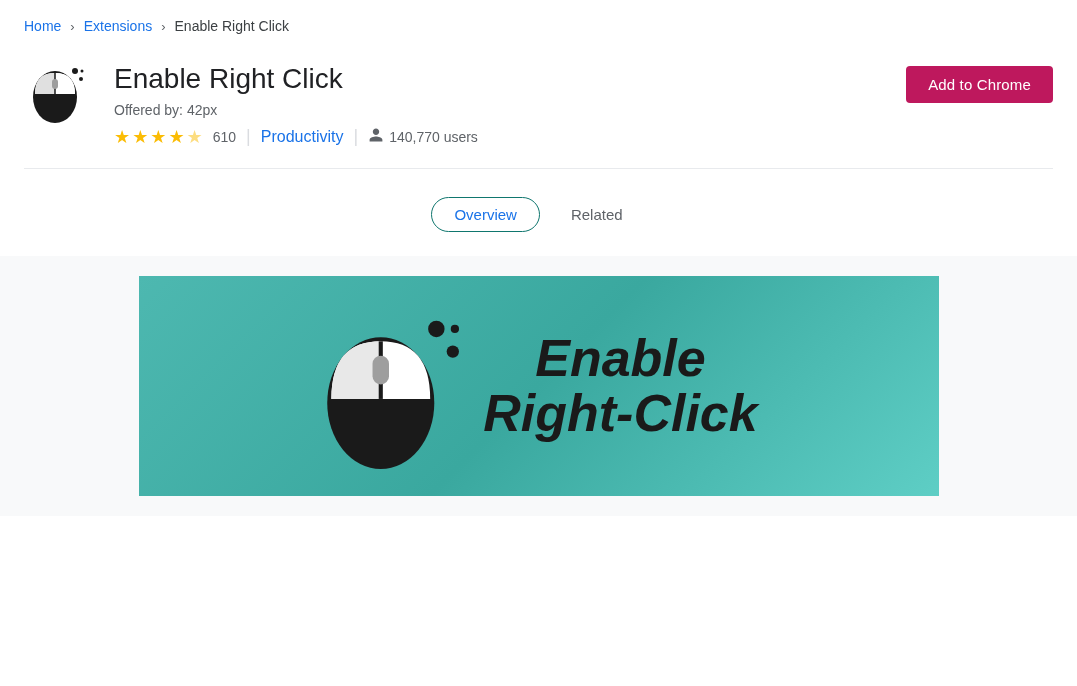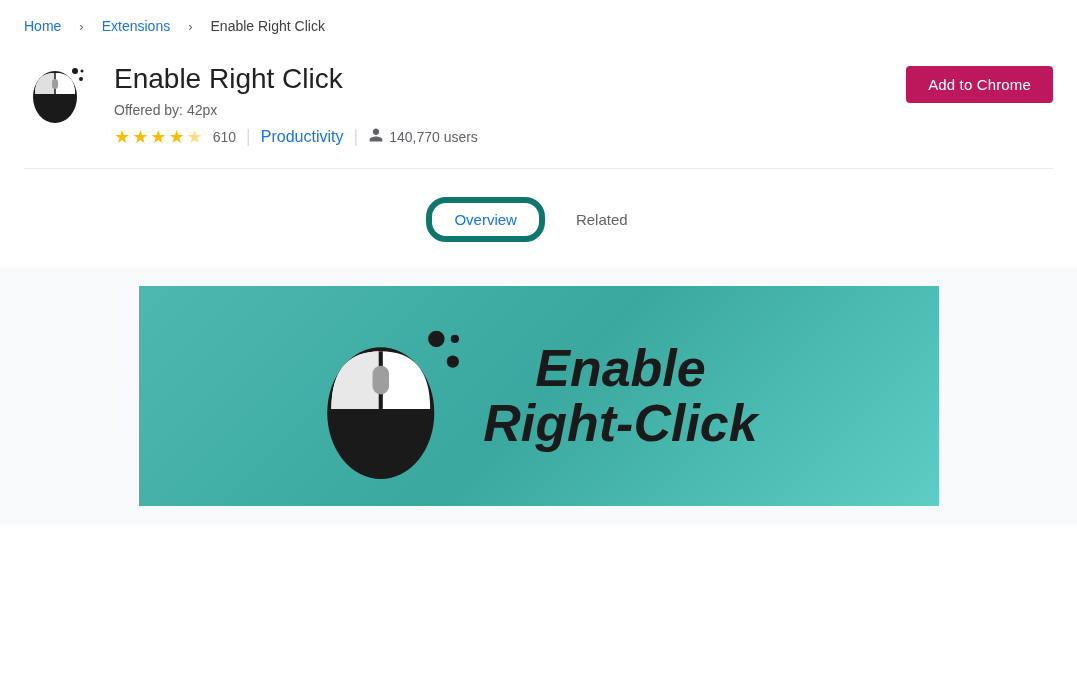--- a/index.html
+++ b/index.html
@@ -14,21 +14,21 @@
       color: #202124;
       width: 1077px;
       min-height: 686px;
       overflow-x: hidden;
     }
 
     
     .breadcrumb {
       display: flex;
       align-items: center;
-      gap: 18px;
+      gap: 9px;
       padding: 18px 24px 14px 24px;
       font-size: 14px;
     }
 
     .breadcrumb-link {
       color: #1a73e8;
       text-decoration: none;
       cursor: pointer;
     }
 
@@ -173,21 +173,21 @@
       padding: 8px 22px;
       font-size: 15px;
       border-radius: 20px;
       cursor: pointer;
       color: #5f6368;
       text-decoration: none;
       border: 1px solid transparent;
     }
 
     .tab.active {
-      border: 6px solid #0f766e;
+      border: 1px solid #0f766e;
       color: #1a73e8;
       font-weight: 500;
       background: #fff;
     }
 
     
     .banner-container {
       display: flex;
       justify-content: center;
       padding: 0 24px;

